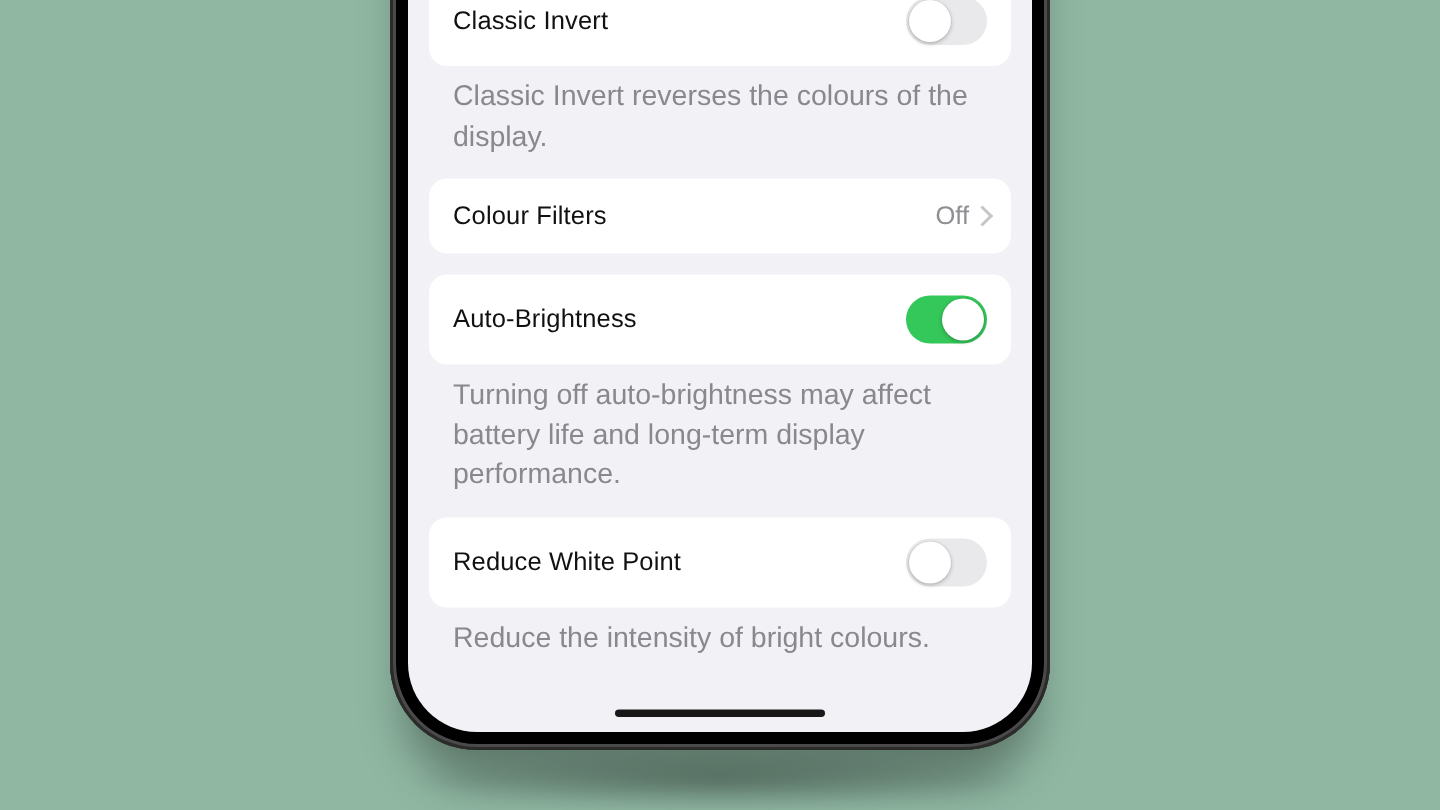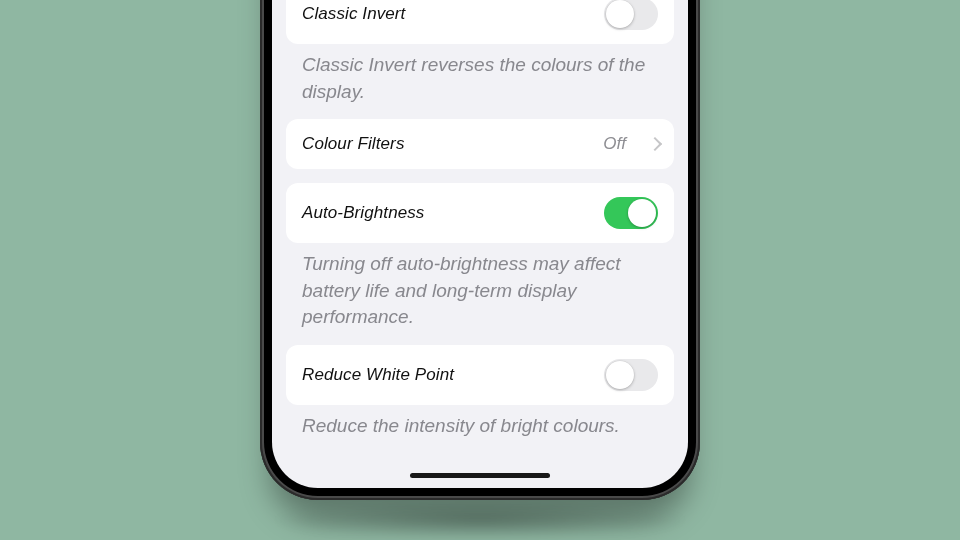--- a/index.html
+++ b/index.html
@@ -8,21 +8,20 @@
     background: #8fb7a2;
     font-family: -apple-system, "Helvetica Neue", Helvetica, Arial, sans-serif;
     display: flex;
     justify-content: center;
     align-items: flex-start;
   }
   .stage {
     position: relative;
     width: 960px;
     height: 464px;
-    font-style: italic;
   }
   .phone {
     position: absolute;
     top: -180px;
     left: 50%;
     transform: translateX(-50%);
     width: 440px;
     height: 680px;
     background: #000;
     border-radius: 58px;
@@ -64,21 +63,21 @@
   }
   .row-title {
     font-size: 17px;
     font-weight: 400;
     color: #111;
     letter-spacing: 0.1px;
   }
   .row-right {
     display: flex;
     align-items: center;
-    gap: 24px;
+    gap: 4px;
   }
   .row-value {
     font-size: 17px;
     color: #8e8e93;
   }
   .chev {
     width: 8px; height: 14px;
     position: relative;
   }
   .chev::before {

